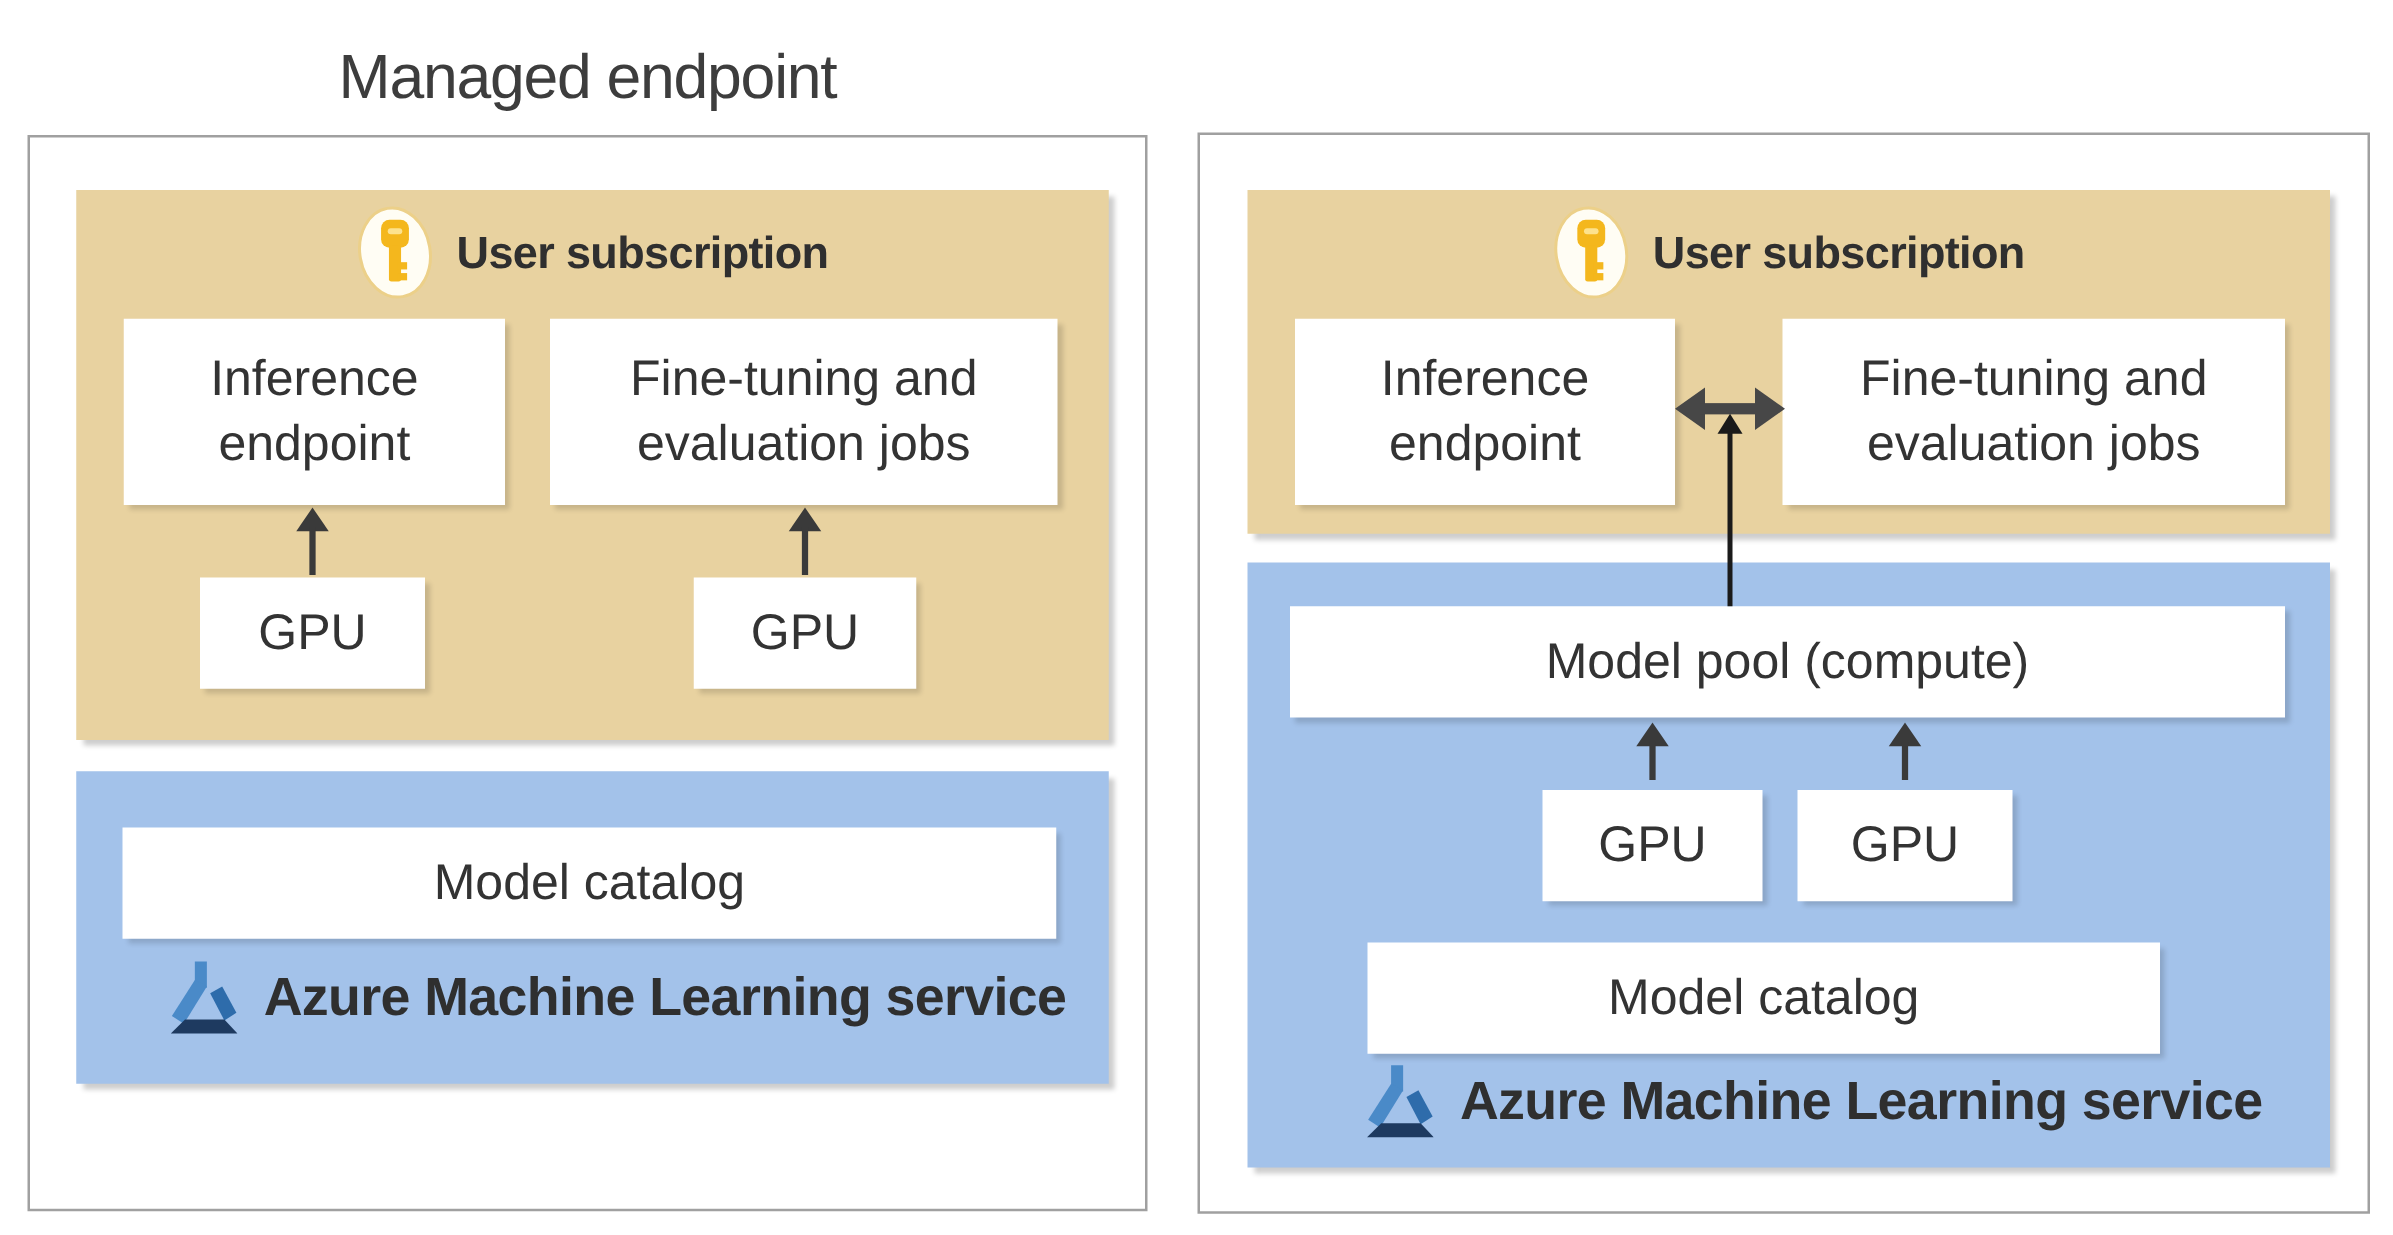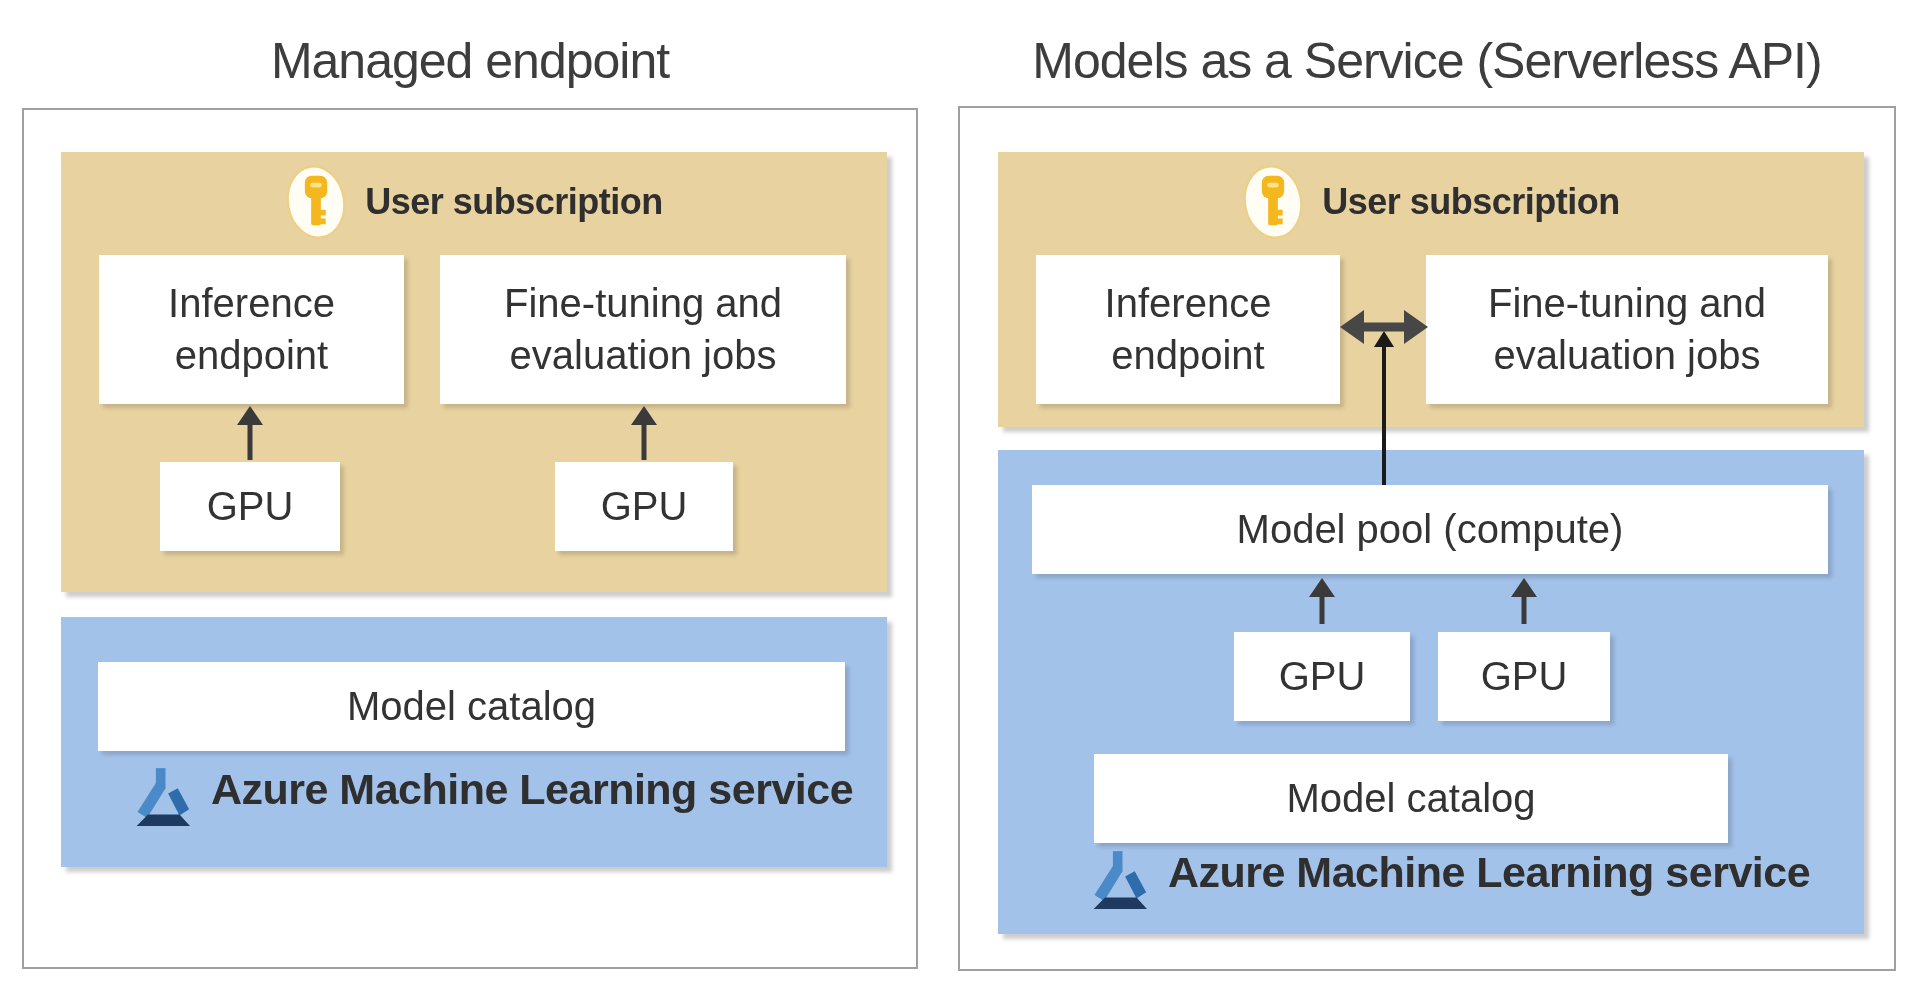--- a/index.html
+++ b/index.html
@@ -29,21 +29,21 @@
   .region-header{
     position:absolute;left:0;right:0;display:flex;align-items:center;justify-content:center;gap:18px;
   }
   .region-title{font-size:36px;font-weight:bold;color:var(--bold_text);letter-spacing:-0.5px;}
   .wbox{
     position:absolute;background:#ffffff;box-shadow:4px 4px 4px rgba(0,0,0,0.15);
     display:flex;align-items:center;justify-content:center;text-align:center;
     font-size:40px;color:var(--text);line-height:1.28;padding:4px 8px;box-sizing:border-box;
   }
   .service-row{
-    position:absolute;left:0;right:0;display:flex;align-items:flex-start;justify-content:center;gap:21px;margin-left:39px;
+    position:absolute;left:0;right:0;display:flex;align-items:center;justify-content:center;gap:21px;margin-left:39px;
   }
   .service-label{font-size:43px;font-weight:bold;color:var(--bold_text);letter-spacing:-0.5px;}
   
   .arrow-v{position:absolute;width:30px;transform:translateX(-50%);z-index:5;}
   .arrow-v .head{
     position:absolute;top:0;left:50%;transform:translateX(-50%);width:0;height:0;
     border-left:13px solid transparent;border-right:13px solid transparent;
     border-bottom:19px solid var(--arrow_dark);
   }
   .arrow-v .stem{
@@ -72,21 +72,20 @@
   }
   .icon-key{width:62px;height:76px;flex:0 0 auto;}
   .icon-flask{width:56px;height:64px;flex:0 0 auto;}
 </style>
 </head>
 <body>
 
 <div class="canvas">
 
   <div class="col-title" style="left:22px;width:896px;">Managed endpoint</div>
-  <div class="col-title" style="left:958px;width:938px;">Models as a Service (Serverless API)</div>
 
   <div class="panel" style="left:22px;top:108px;width:896px;height:861px;">
 
     <div class="region tan" style="left:37px;top:42px;width:826px;height:440px;">
       <div class="region-header" style="top:12px;">
         <svg class="icon-key" viewBox="0 0 64 78">
           <ellipse cx="32" cy="39" rx="29" ry="37" fill="#fffdf4" stroke="#ecd089" stroke-width="2.5" transform="rotate(-10 32 39)"></ellipse>
           <rect x="20.5" y="12" width="23" height="23" rx="7" fill="#f4b71d"></rect>
           <rect x="26" y="19" width="12" height="5" rx="2.5" fill="#fde28d"></rect>
           <rect x="27" y="33" width="10" height="30" rx="2" fill="#f4b71d"></rect>

